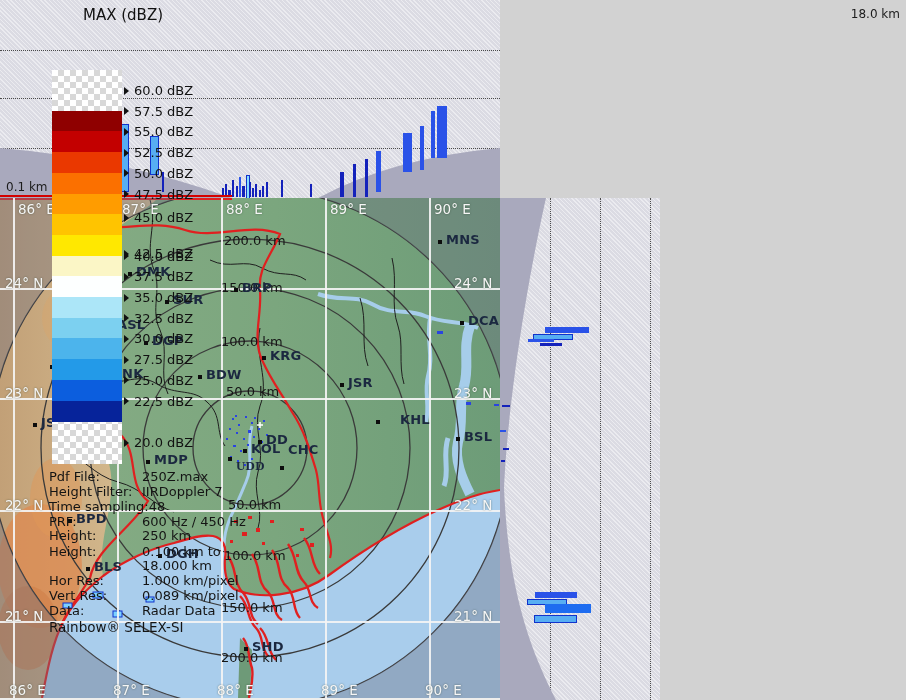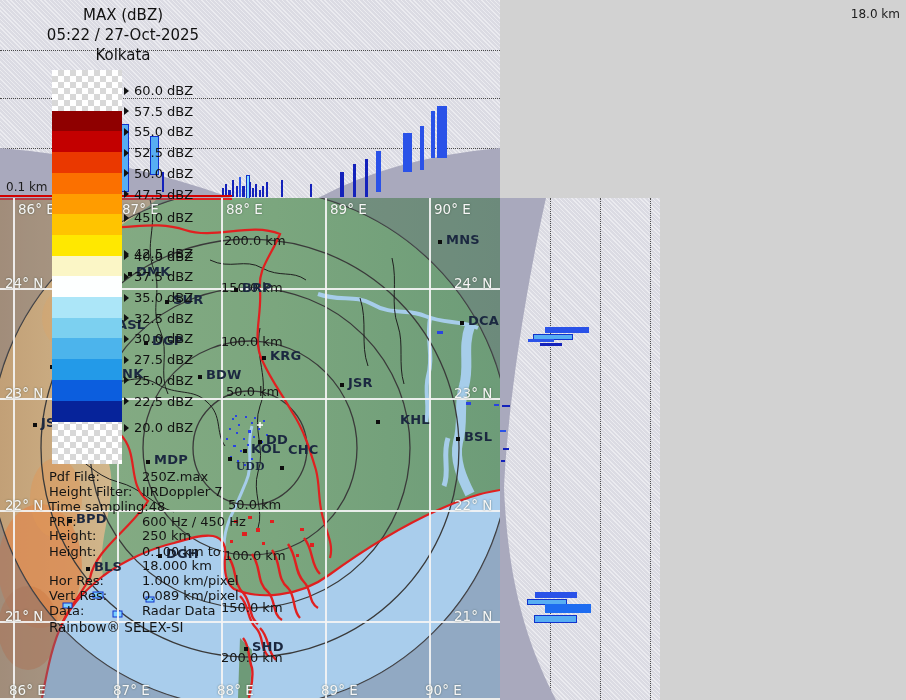--- a/index.html
+++ b/index.html
@@ -326,22 +326,20 @@
         <div class="city-dot" style="left: 86px; top: 369px;"></div>
         <div class="city-label" style="left: 94px; top: 361px;">BLS</div>
         <div class="city-dot" style="left: 244px; top: 449px;"></div>
         <div class="city-label" style="left: 252px; top: 441px;">SHD</div>
       </div>
   </div>
   <div id="map-strip"></div>
 
   <div id="legend-panel">
     <div class="lg-header" style="top:6px">MAX (dBZ)</div>
-    <div class="lg-header" style="top:26px">05:22 / 27-Oct-2025</div>
-    <div class="lg-header" style="top:46px">Kolkata</div>
     <div id="colorbar">
         <div class="lg-band" style="top: 40.7px; height: 21.2px; background: rgb(143, 0, 0);"></div>
         <div class="lg-band" style="top: 61.4px; height: 21.2px; background: rgb(195, 0, 0);"></div>
         <div class="lg-band" style="top: 82.1px; height: 21.2px; background: rgb(234, 56, 0);"></div>
         <div class="lg-band" style="top: 102.8px; height: 21.2px; background: rgb(251, 112, 0);"></div>
         <div class="lg-band" style="top: 123.5px; height: 21.2px; background: rgb(255, 156, 0);"></div>
         <div class="lg-band" style="top: 144.2px; height: 21.2px; background: rgb(255, 196, 0);"></div>
         <div class="lg-band" style="top: 164.9px; height: 21.2px; background: rgb(255, 232, 0);"></div>
         <div class="lg-band" style="top: 185.6px; height: 21.2px; background: rgb(251, 246, 198);"></div>
         <div class="lg-band" style="top: 206.3px; height: 21.2px; background: rgb(253, 255, 255);"></div>
@@ -410,21 +408,21 @@
           <span>27.5 dBZ</span>
         </div>
         <div class="lg-tick" style="top: 372.8px;">
           <div class="tri"></div>
           <span>25.0 dBZ</span>
         </div>
         <div class="lg-tick" style="top: 393.5px;">
           <div class="tri"></div>
           <span>22.5 dBZ</span>
         </div>
-        <div class="lg-tick" style="top: 420px;">
+        <div class="lg-tick" style="top: 435px;">
           <div class="tri"></div>
           <span>20.0 dBZ</span>
         </div>
       </div>
     <div id="meta-rows">
         <div class="meta-row" style="top: 469px;"><span>Pdf File:</span><span class="v">250Z.max</span></div>
         <div class="meta-row" style="top: 484px;"><span>Height Filter:</span><span class="v">IIRDoppler 7</span></div>
         <div class="meta-row" style="top: 499px;"><span>Time sampling:48</span><span class="v"></span></div>
         <div class="meta-row" style="top: 514px;"><span>PRF:</span><span class="v">600 Hz / 450 Hz</span></div>
         <div class="meta-row" style="top: 528px;"><span>Height:</span><span class="v">250 km</span></div>

